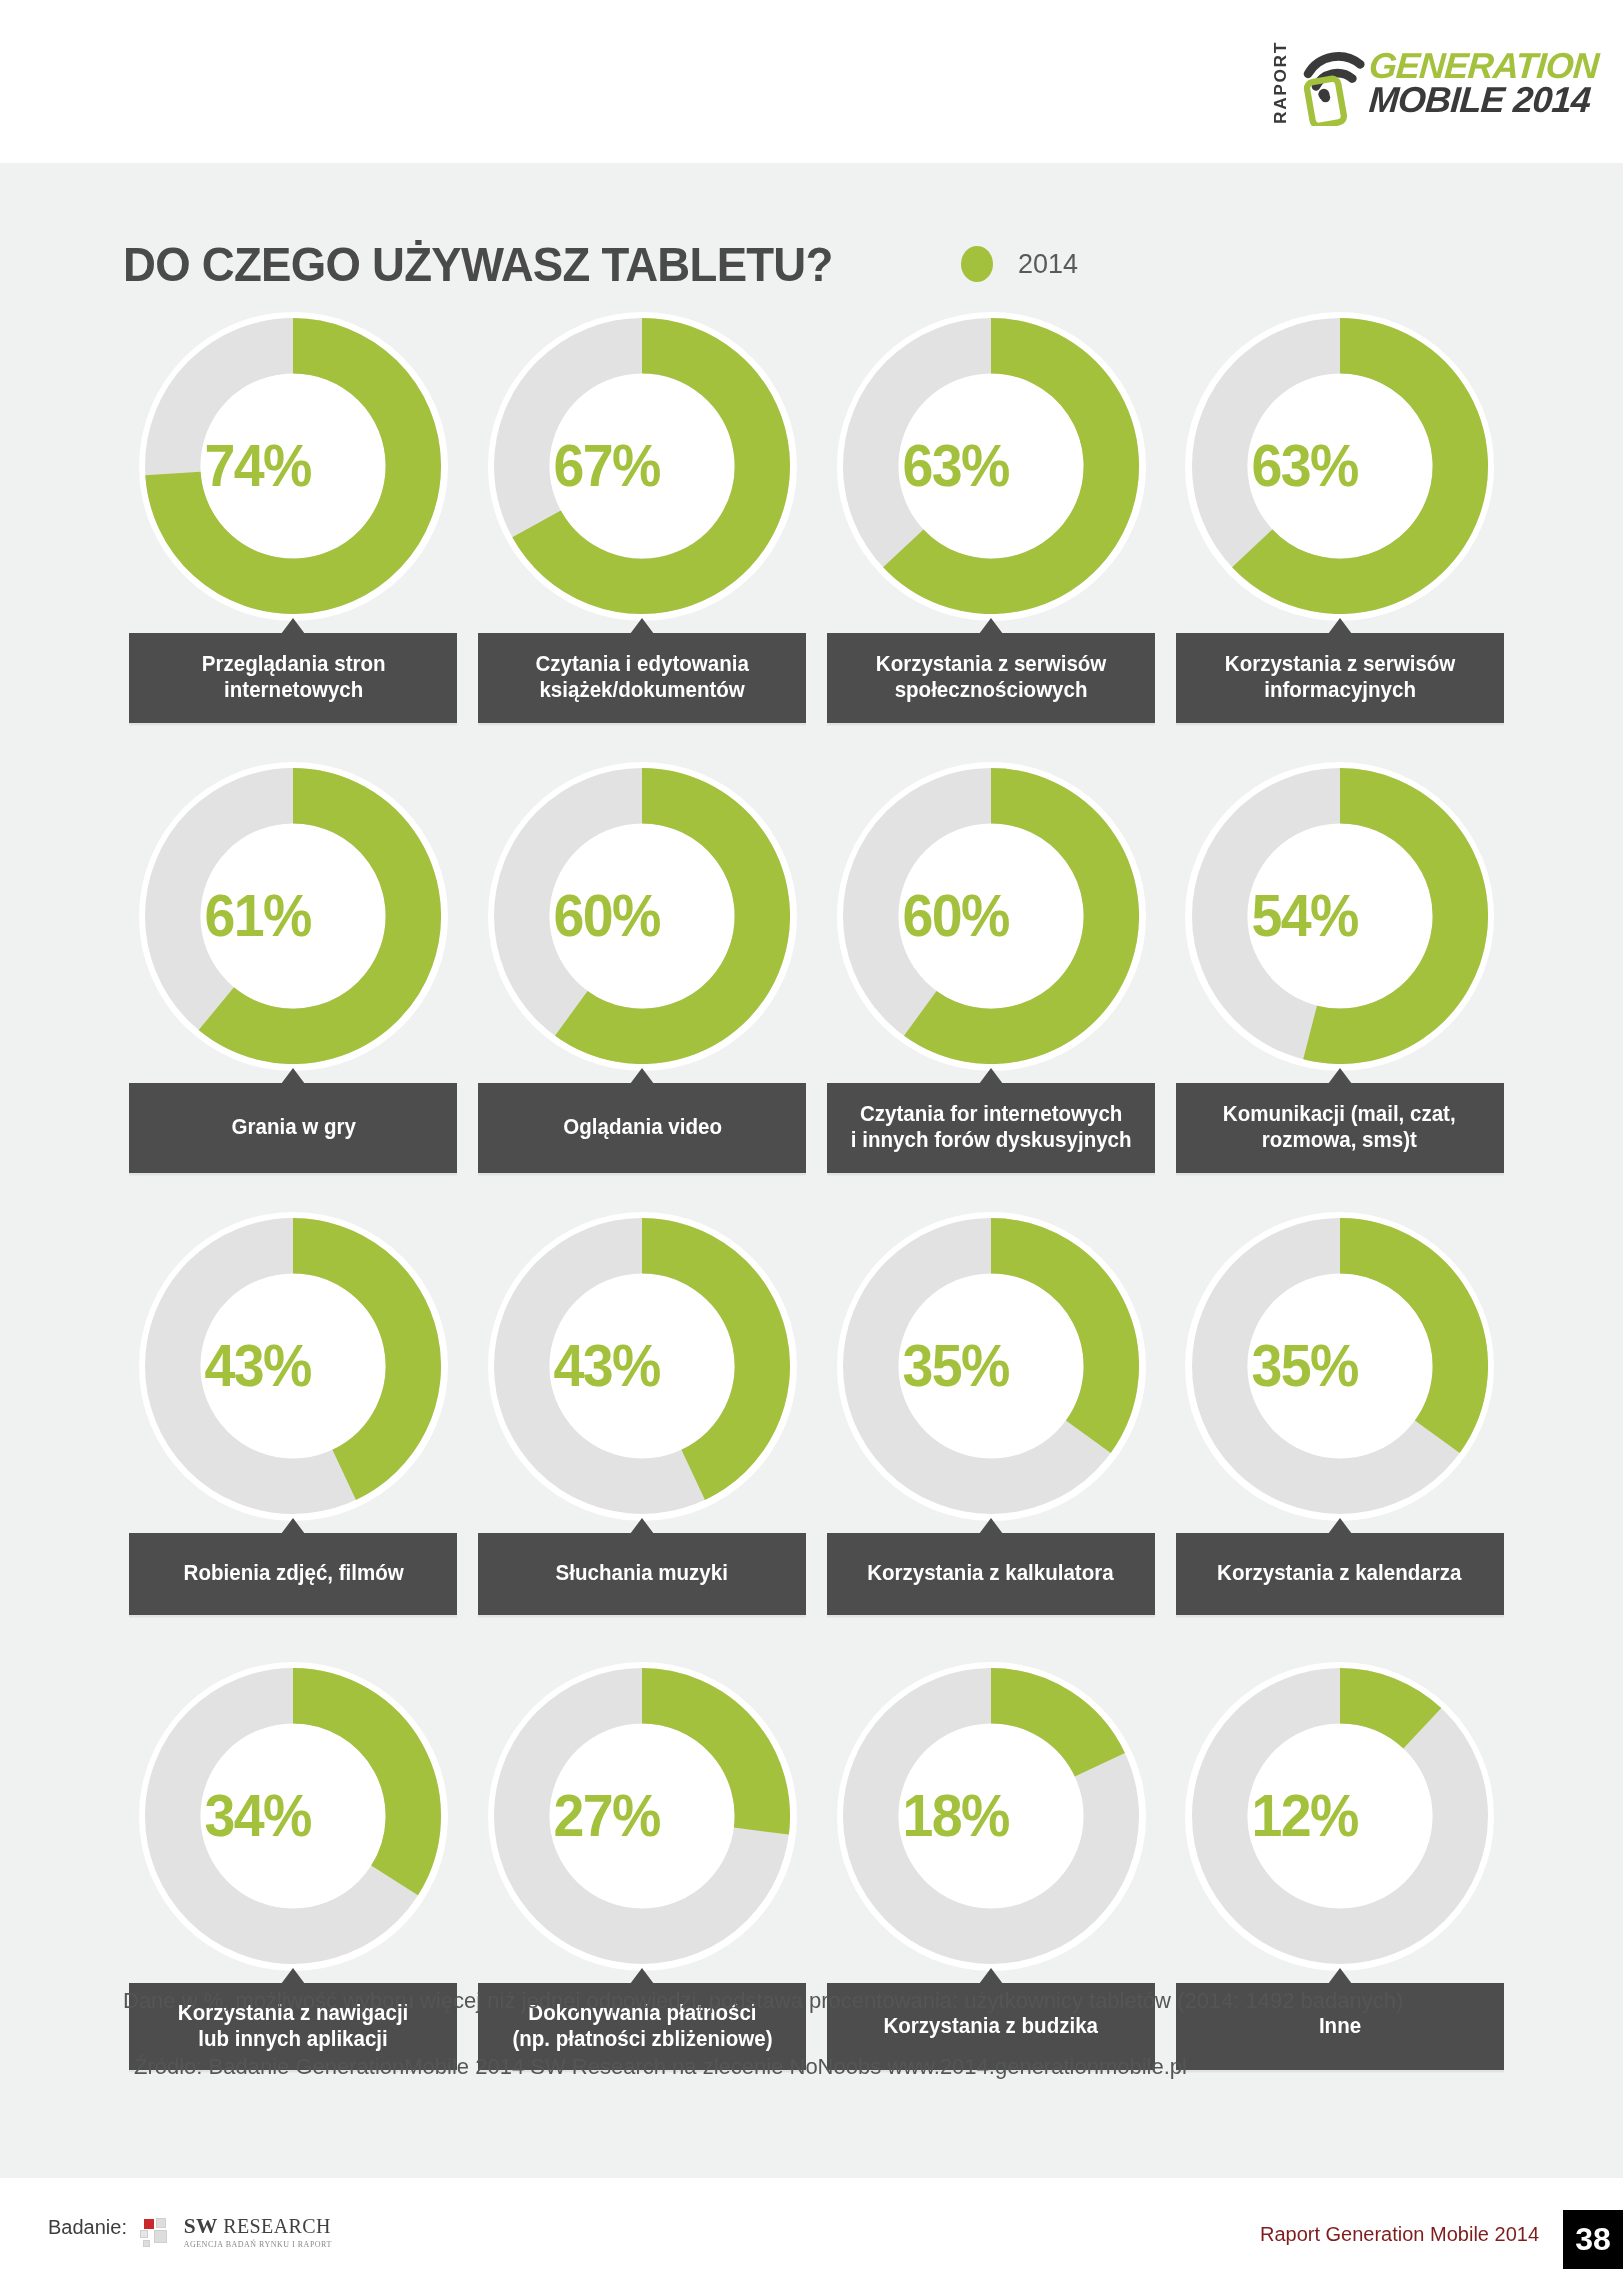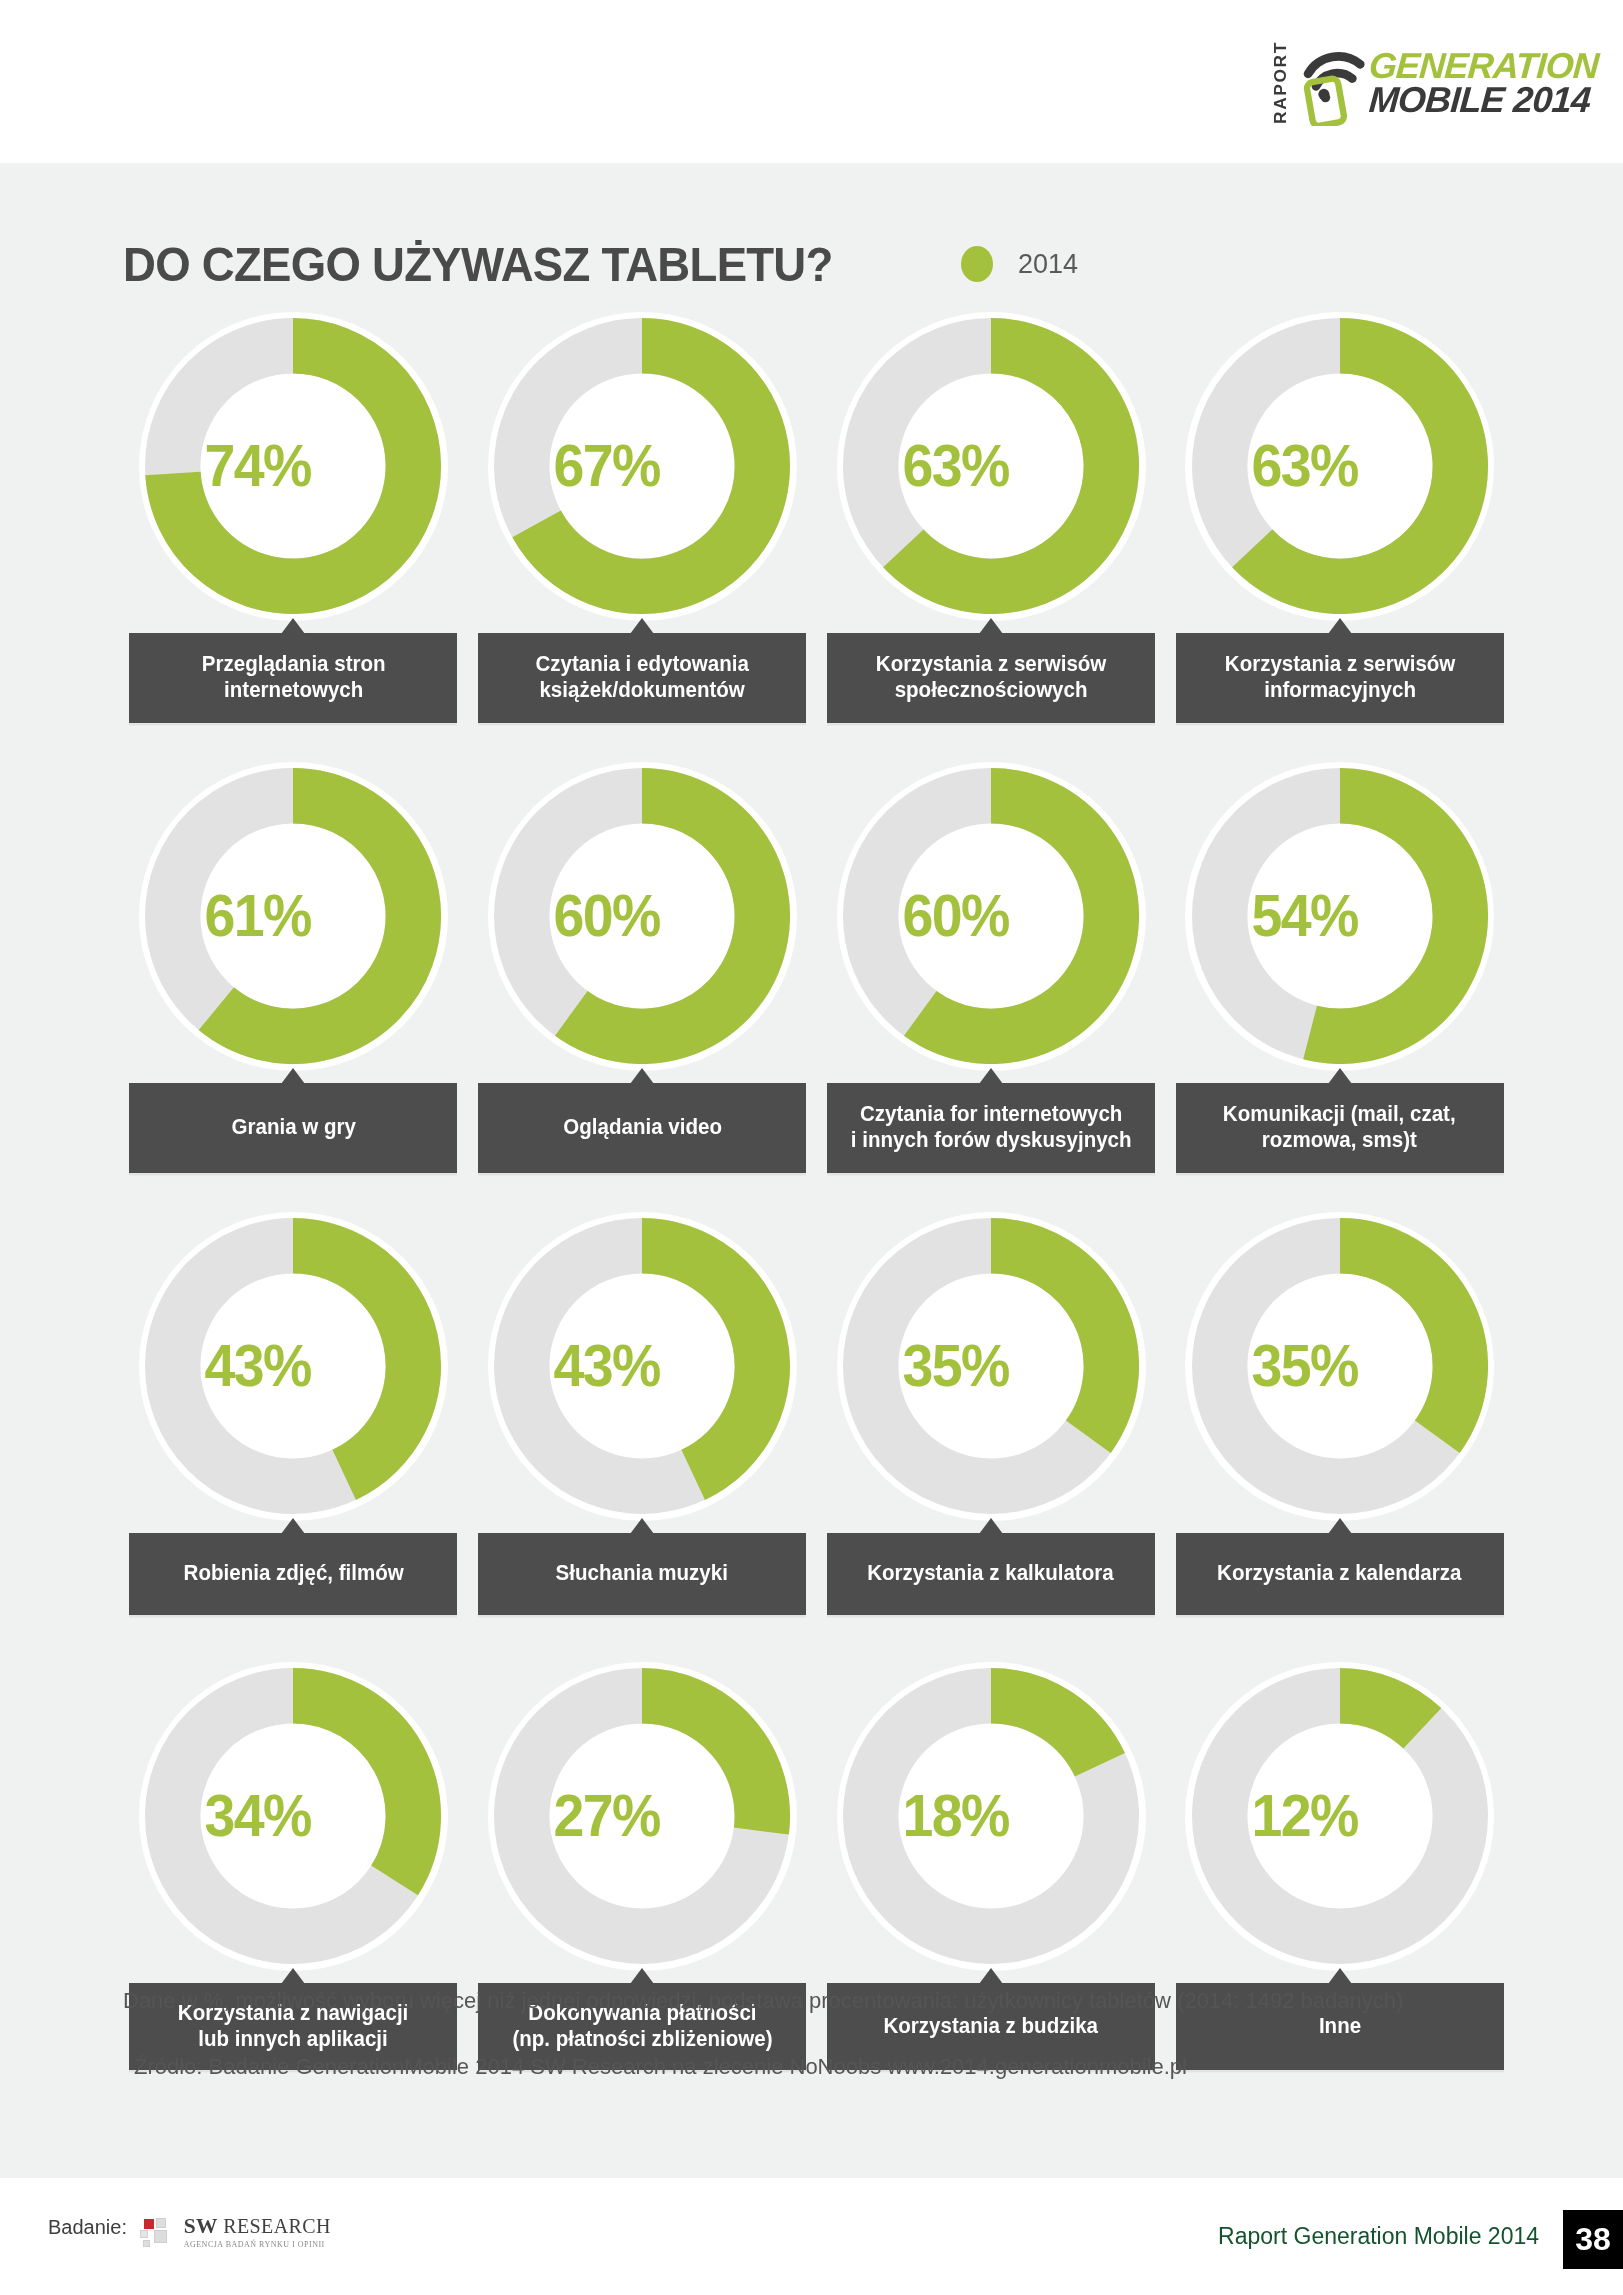--- a/index.html
+++ b/index.html
@@ -114,21 +114,21 @@
   #footer-left { position:absolute; left:48px; top:38px; display:flex; align-items:flex-start; }
   #badanie-label { font-size:20px; color:#3d3d3d; margin-right:12.7px; }
   #sw-squares { position:relative; width:36px; height:36px; margin-right:8px; }
   #sw-squares i { position:absolute; display:block; background:#ddd; border:0.8px solid #cfcfcf; }
   #sw-text { display:flex; flex-direction:column; line-height:1; }
   #sw-main { font-family:"Liberation Serif", serif; font-size:20px; color:#404040; letter-spacing:0.4px; }
   #sw-main b { font-size:21.4px; }
   #sw-sub { font-family:"Liberation Serif", serif; font-size:8px; color:#8a8a8a; letter-spacing:0.5px; margin-top:3.2px; }
 
   #footer-right { position:absolute; right:0; top:32px; display:flex; align-items:stretch; }
-  #footer-report { font-size:23px; color:#14532d; padding:12.7px 24px 12.7px 0; white-space:nowrap; }
+  #footer-report { font-size:20px; color:#7f1d1d; padding:12.7px 24px 12.7px 0; white-space:nowrap; }
   #page-badge {
     background:#000; color:#fff; width:60px; height:59px;
     display:flex; align-items:center; justify-content:center;
     font-size:32px; font-weight:bold; margin-right:0px;
   }
 </style>
 </head>
 <body>
 
 <div id="page">
@@ -539,21 +539,21 @@
       <span id="badanie-label">Badanie:</span>
       <span id="sw-squares">
         <i style="left:0px;  top:14.3px; width:8px; height:8px; background:#e6e6e6;"></i>
         <i style="left:4.8px;  top:3.2px;  width:9.5px; height:9.5px; background:#c9282d; border-color:#c9282d;"></i>
         <i style="left:16px; top:1.6px;  width:10.3px; height:10.3px;"></i>
         <i style="left:14.3px; top:14.3px; width:12.7px; height:12.7px;"></i>
         <i style="left:3.2px;  top:24px; width:7.1px;  height:7.1px;"></i>
       </span>
       <span id="sw-text">
         <span id="sw-main"><b>SW</b> <span>RESEARCH</span></span>
-        <span id="sw-sub">AGENCJA BADAŃ RYNKU I OPINII</span>
+        <span id="sw-sub">AGENCJA BADAŃ RYNKU I RAPORT</span>
       </span>
     </div>
     <div id="footer-right">
       <span id="footer-report">Raport Generation Mobile 2014</span>
       <span id="page-badge">38</span>
     </div>
   </div>
 
 </div>
 

